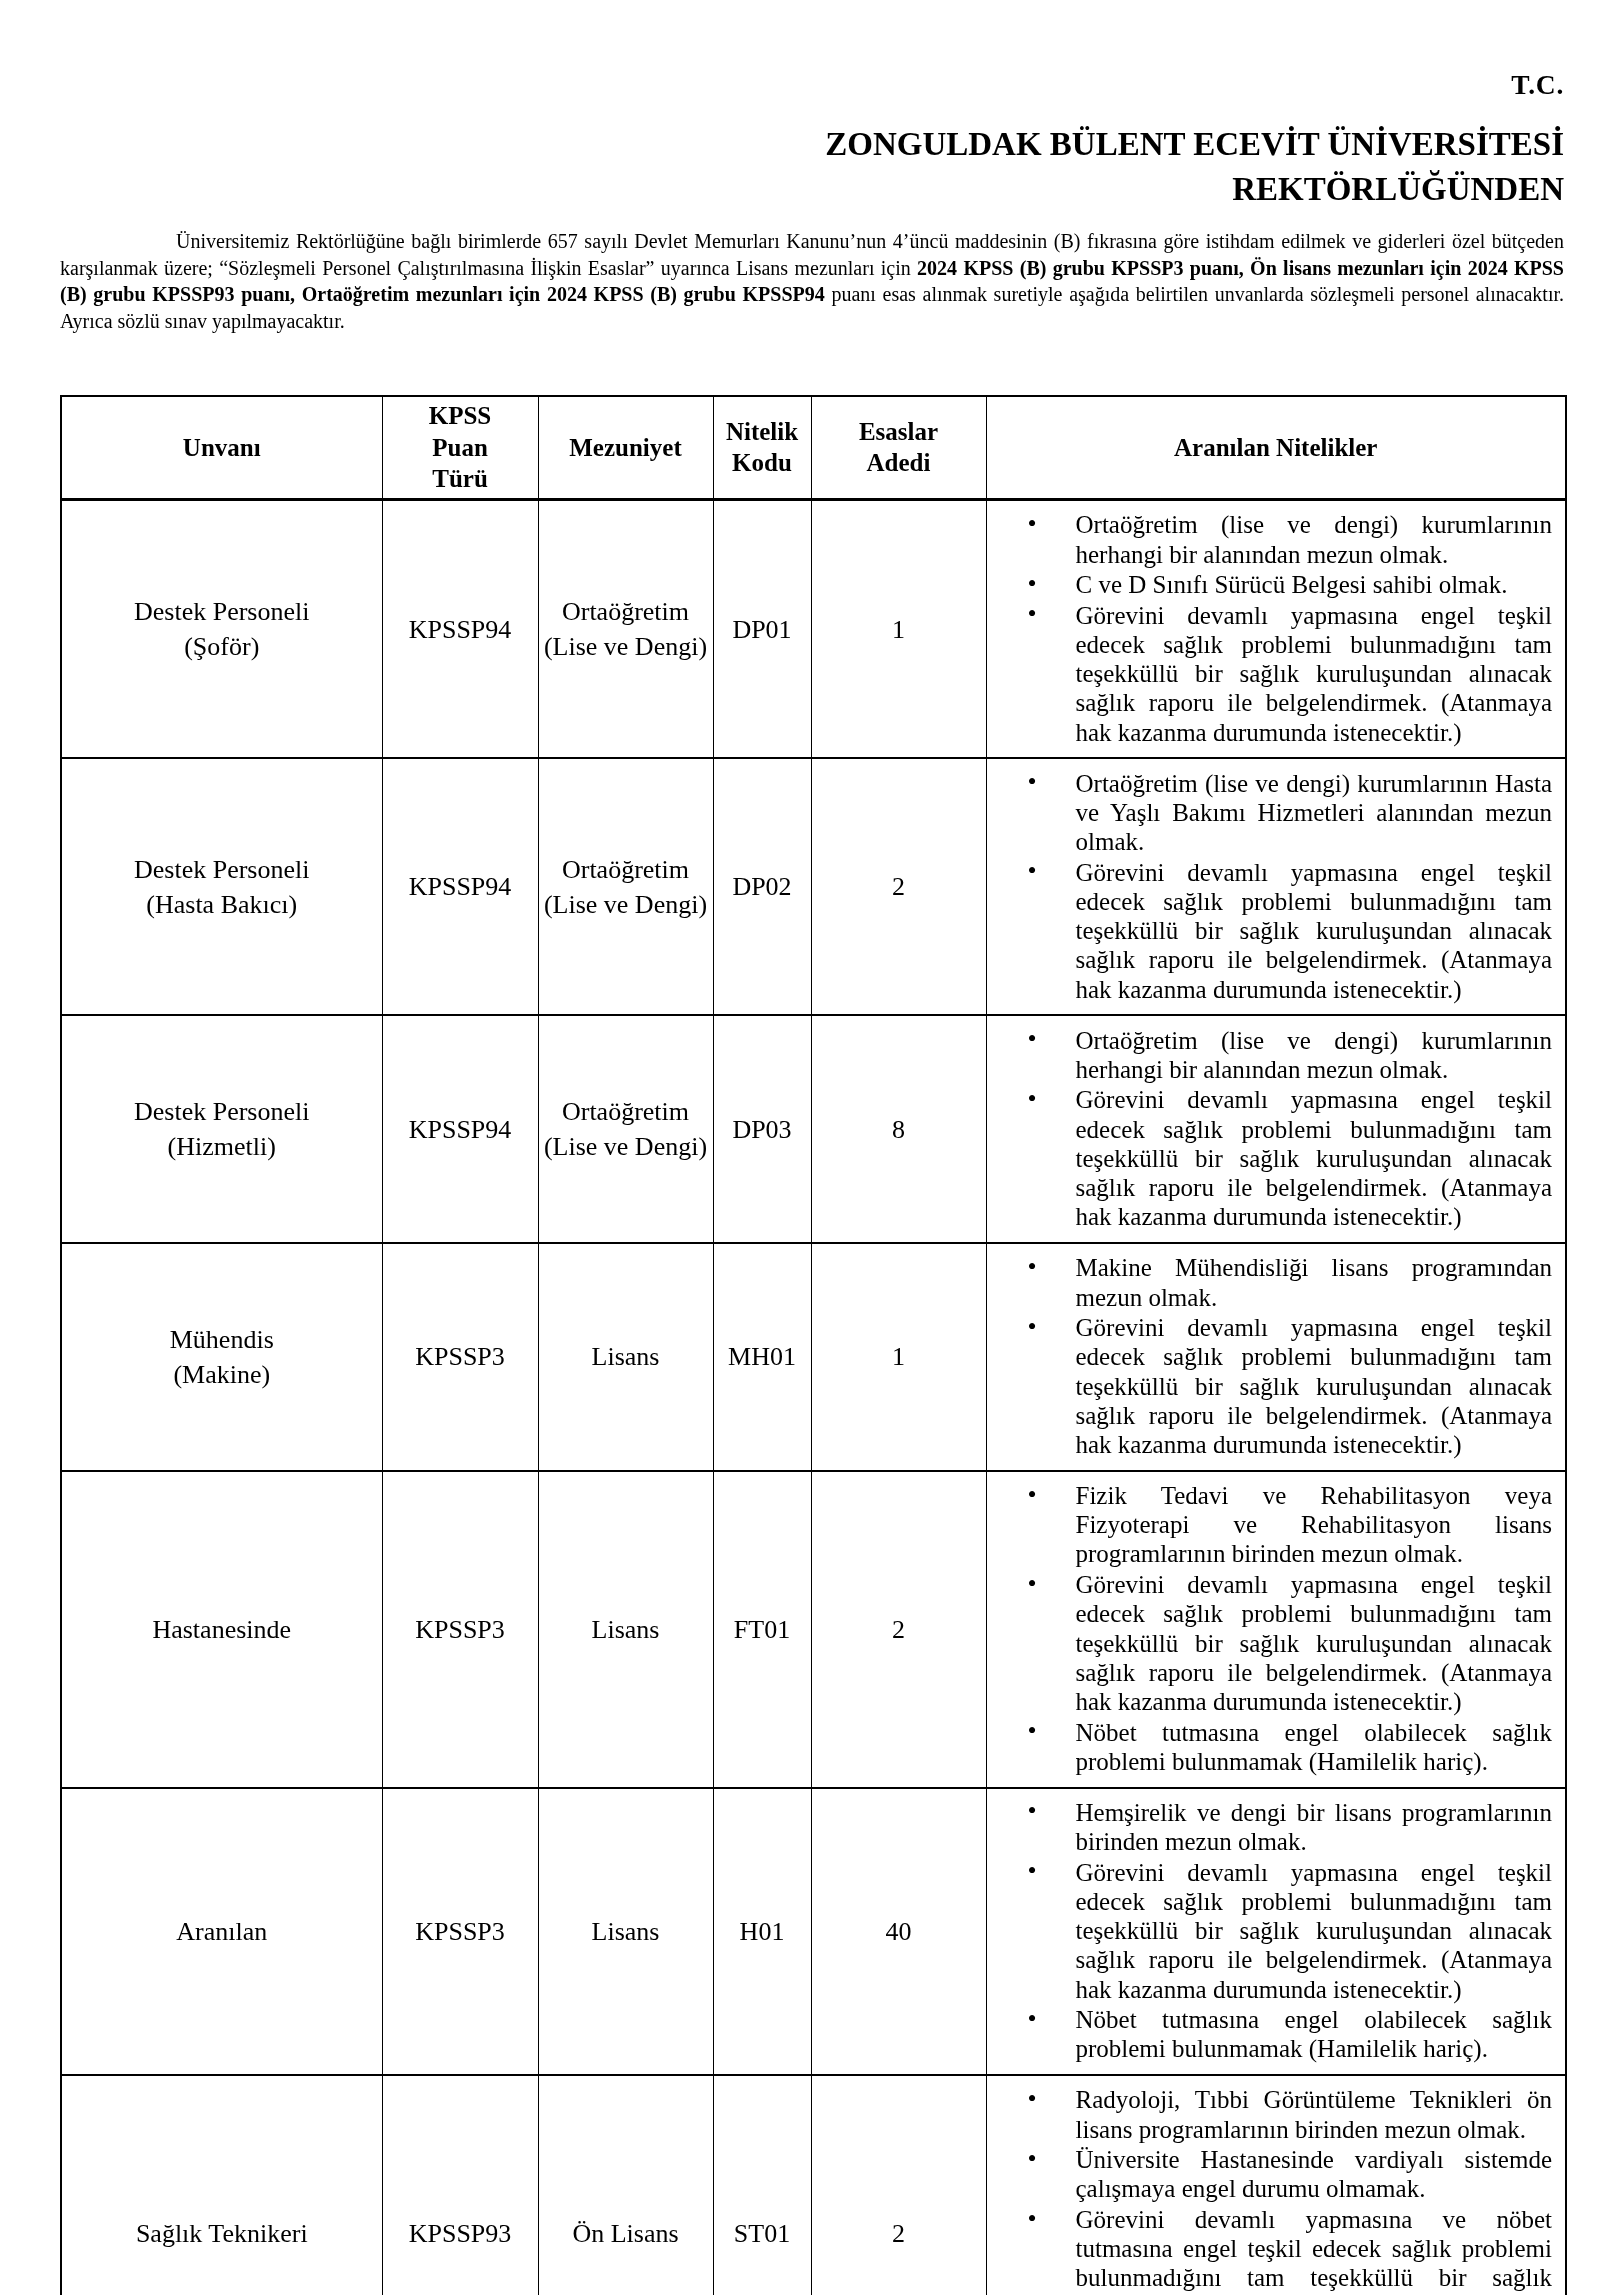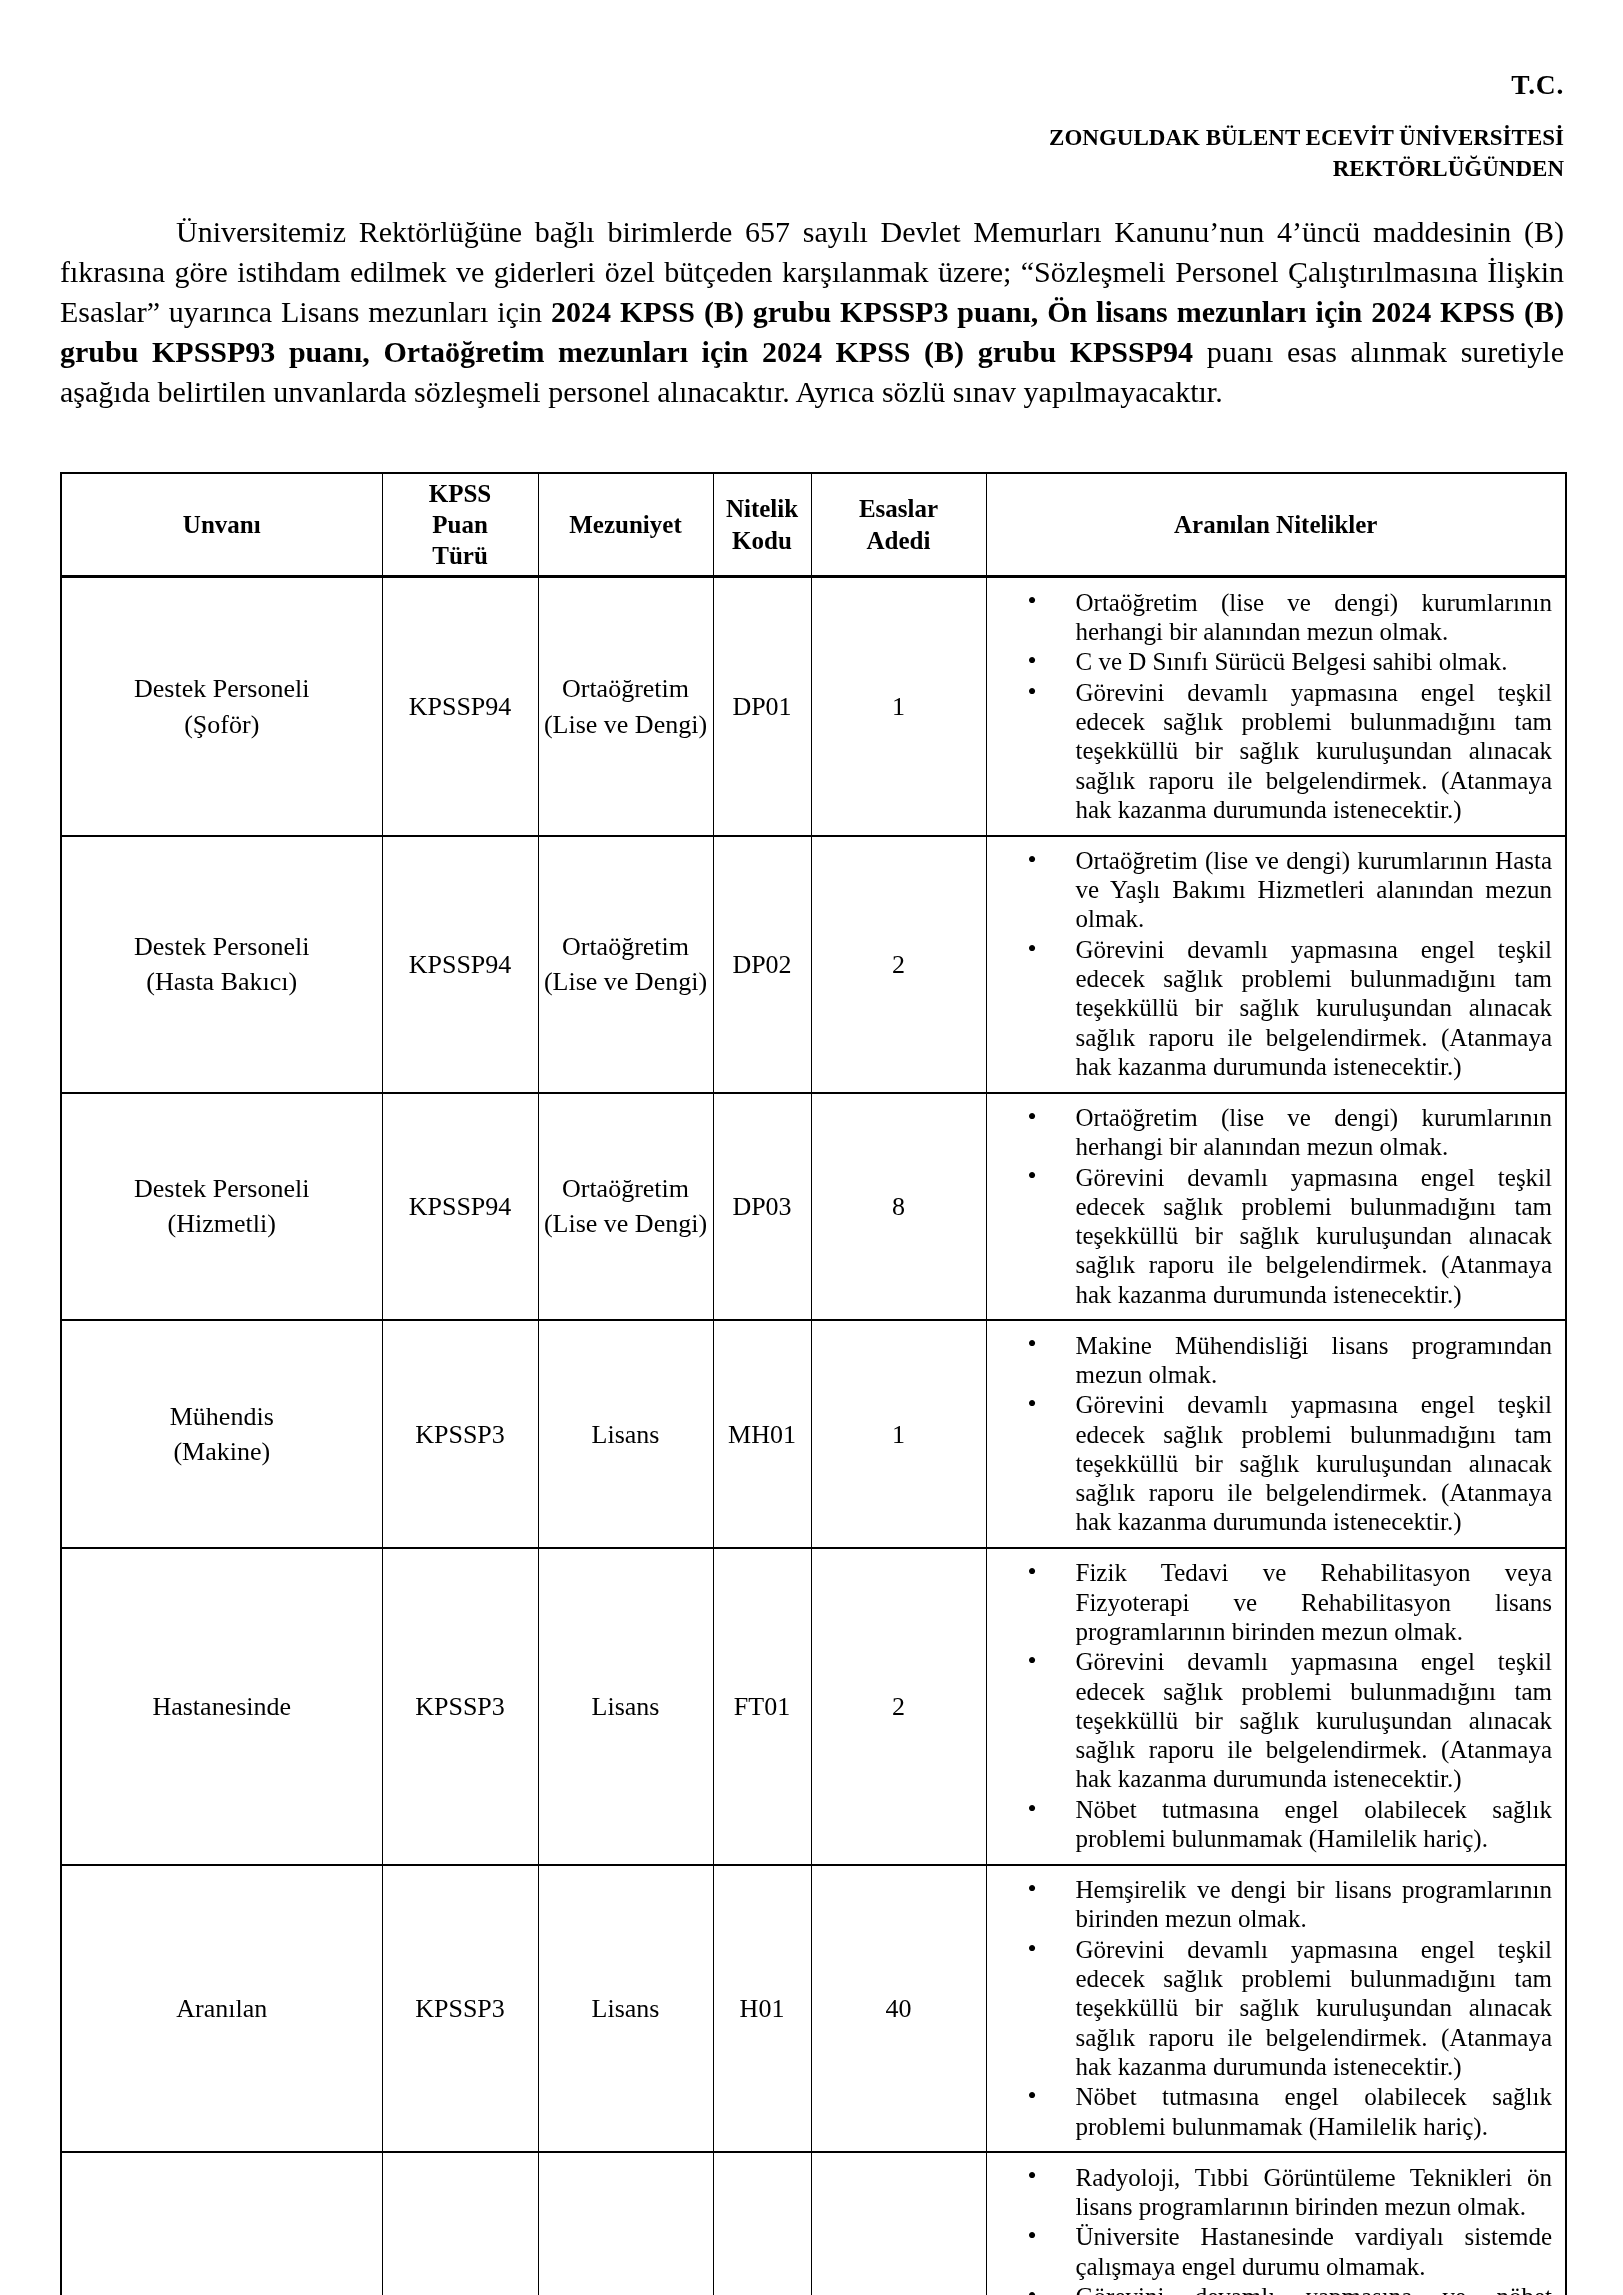--- a/index.html
+++ b/index.html
@@ -18,27 +18,27 @@
     padding: 71px 59px 39px 60px;
   }
   .doc-header { text-align: right; font-weight: bold; }
   .kicker {
     font-size: 27.5px;
     line-height: 1.0;
     letter-spacing: 0.7px;
   }
   .title-block {
     margin-top: 23.6px;
-    font-size: 23px;
+    font-size: 33px;
     line-height: 1.36;
   }
   .title-line { display: block; }
   .intro {
-    margin-top: 27px;
-    font-size: 30px;
+    margin-top: 16px;
+    font-size: 20px;
     line-height: 1.335;
     text-align: justify;
     text-indent: 116px;
   }
   .intro .b { font-weight: bold; }
   table.positions {
     margin-top: 60px;
     width: 1505px;
     border-collapse: collapse;
     table-layout: fixed;

